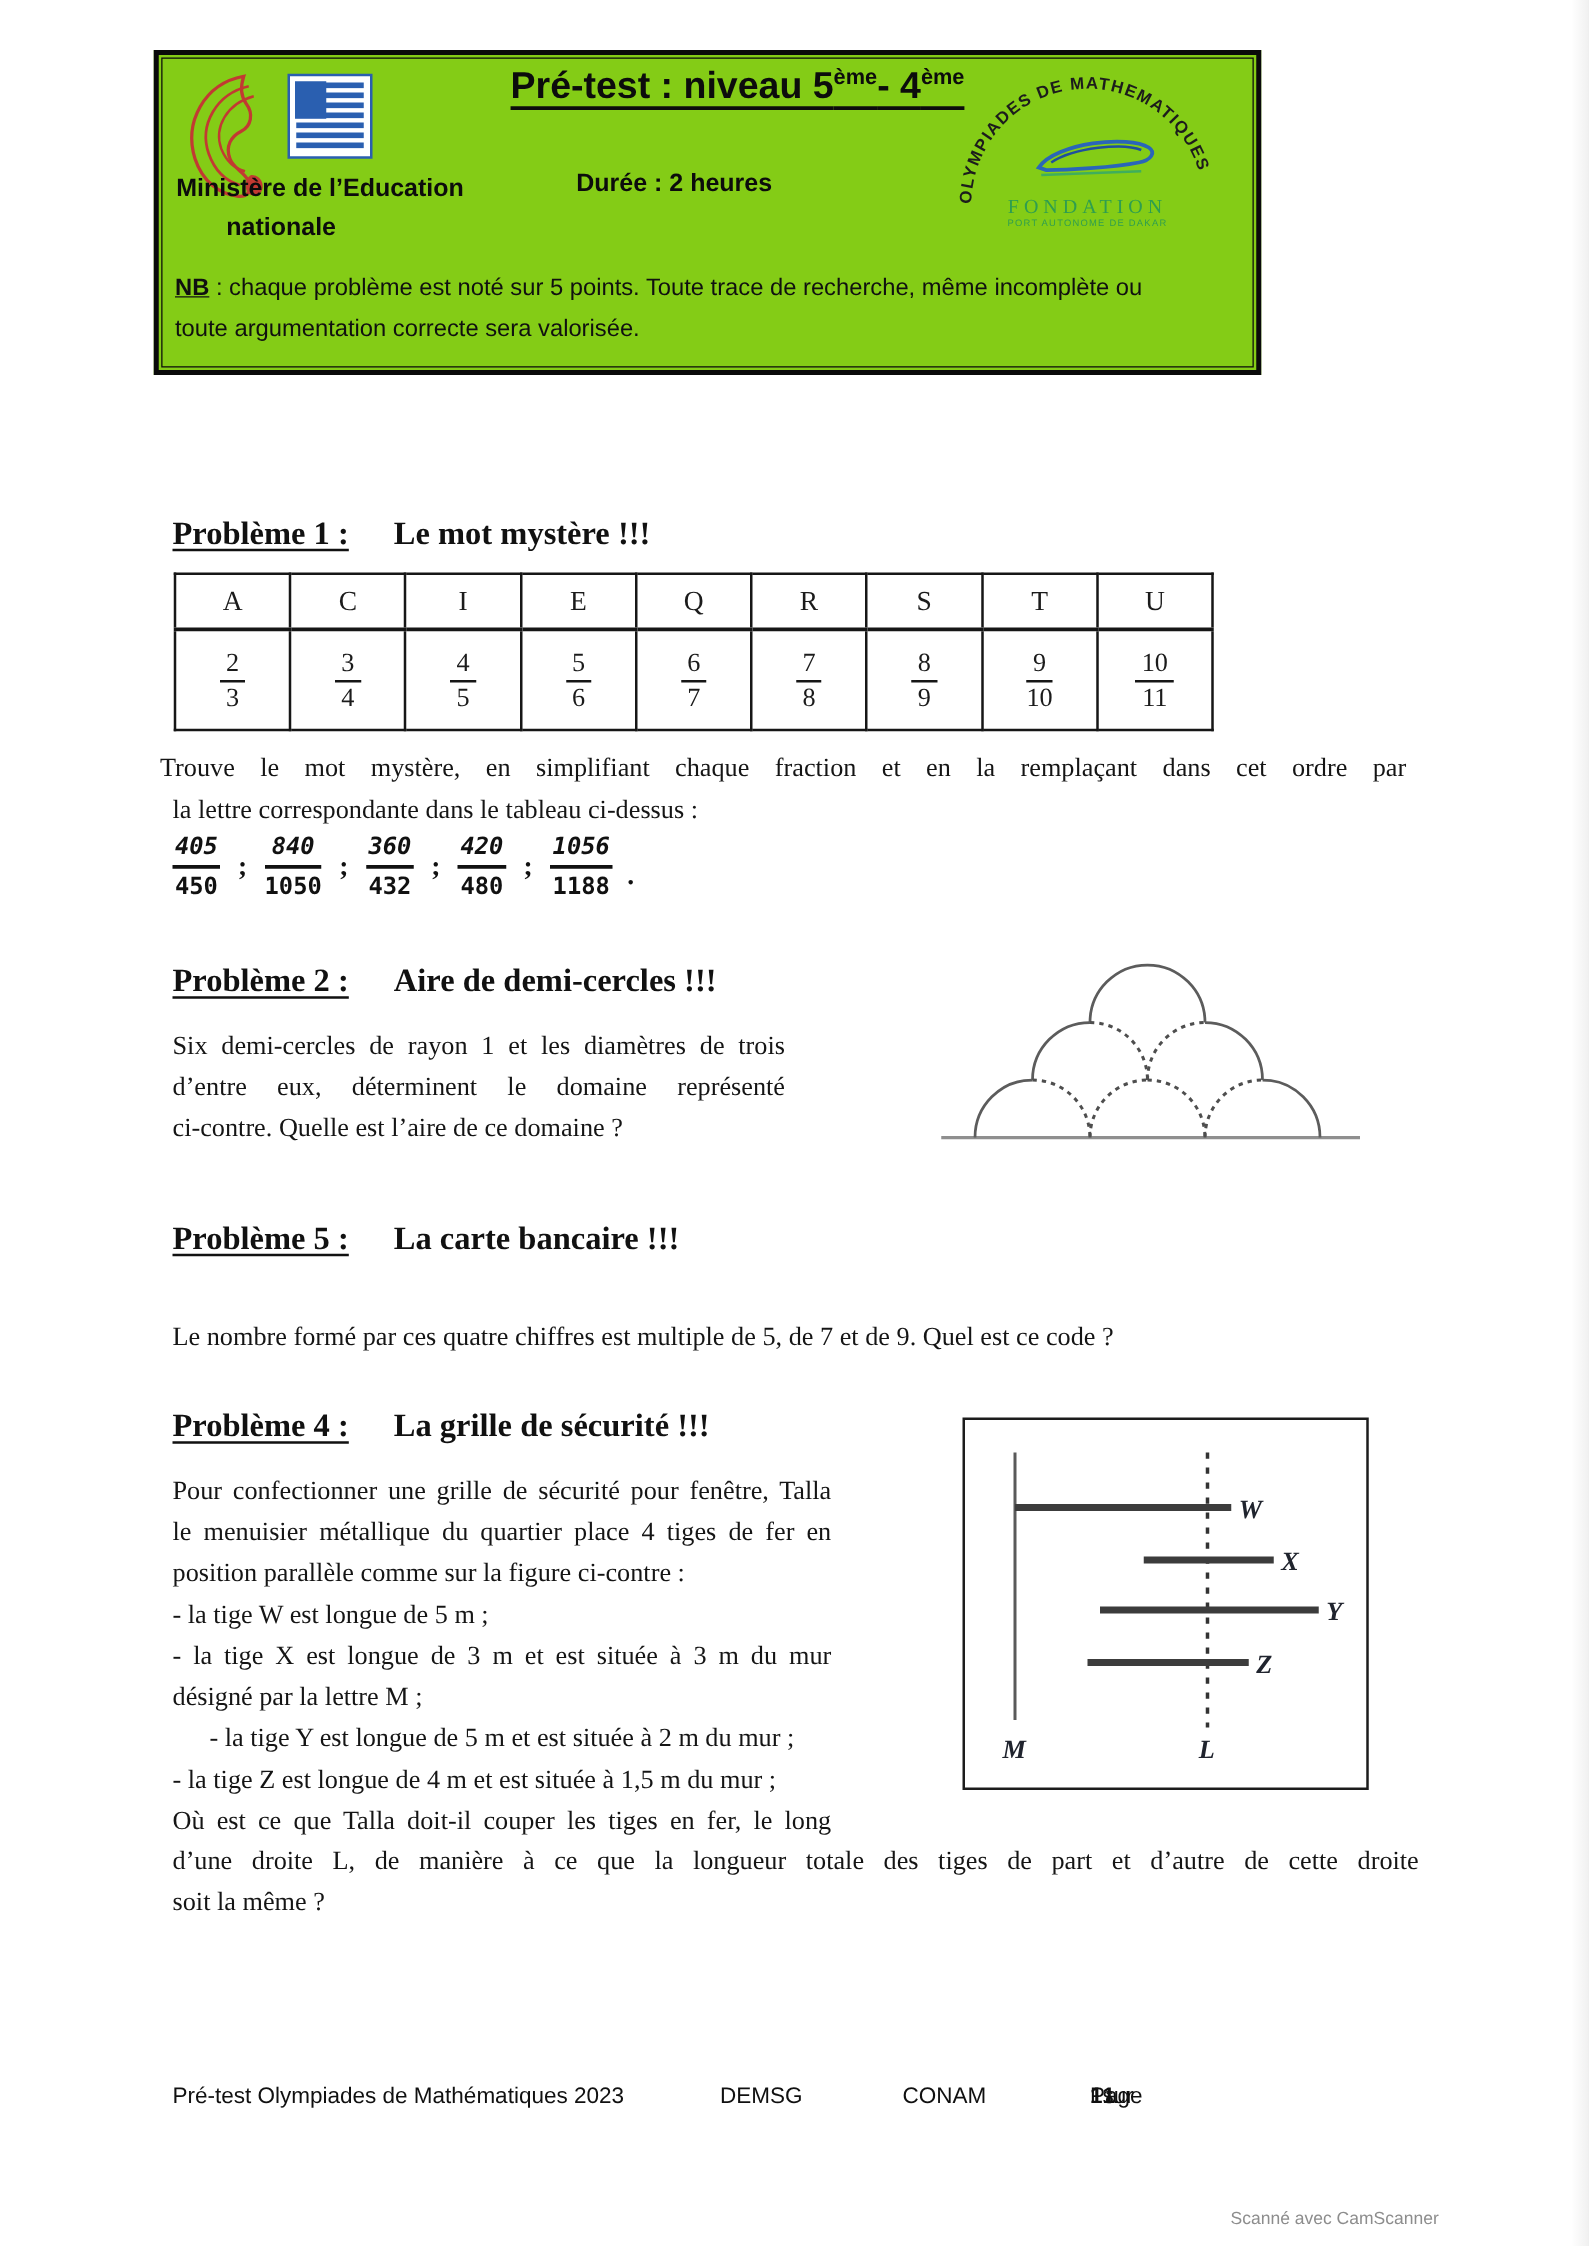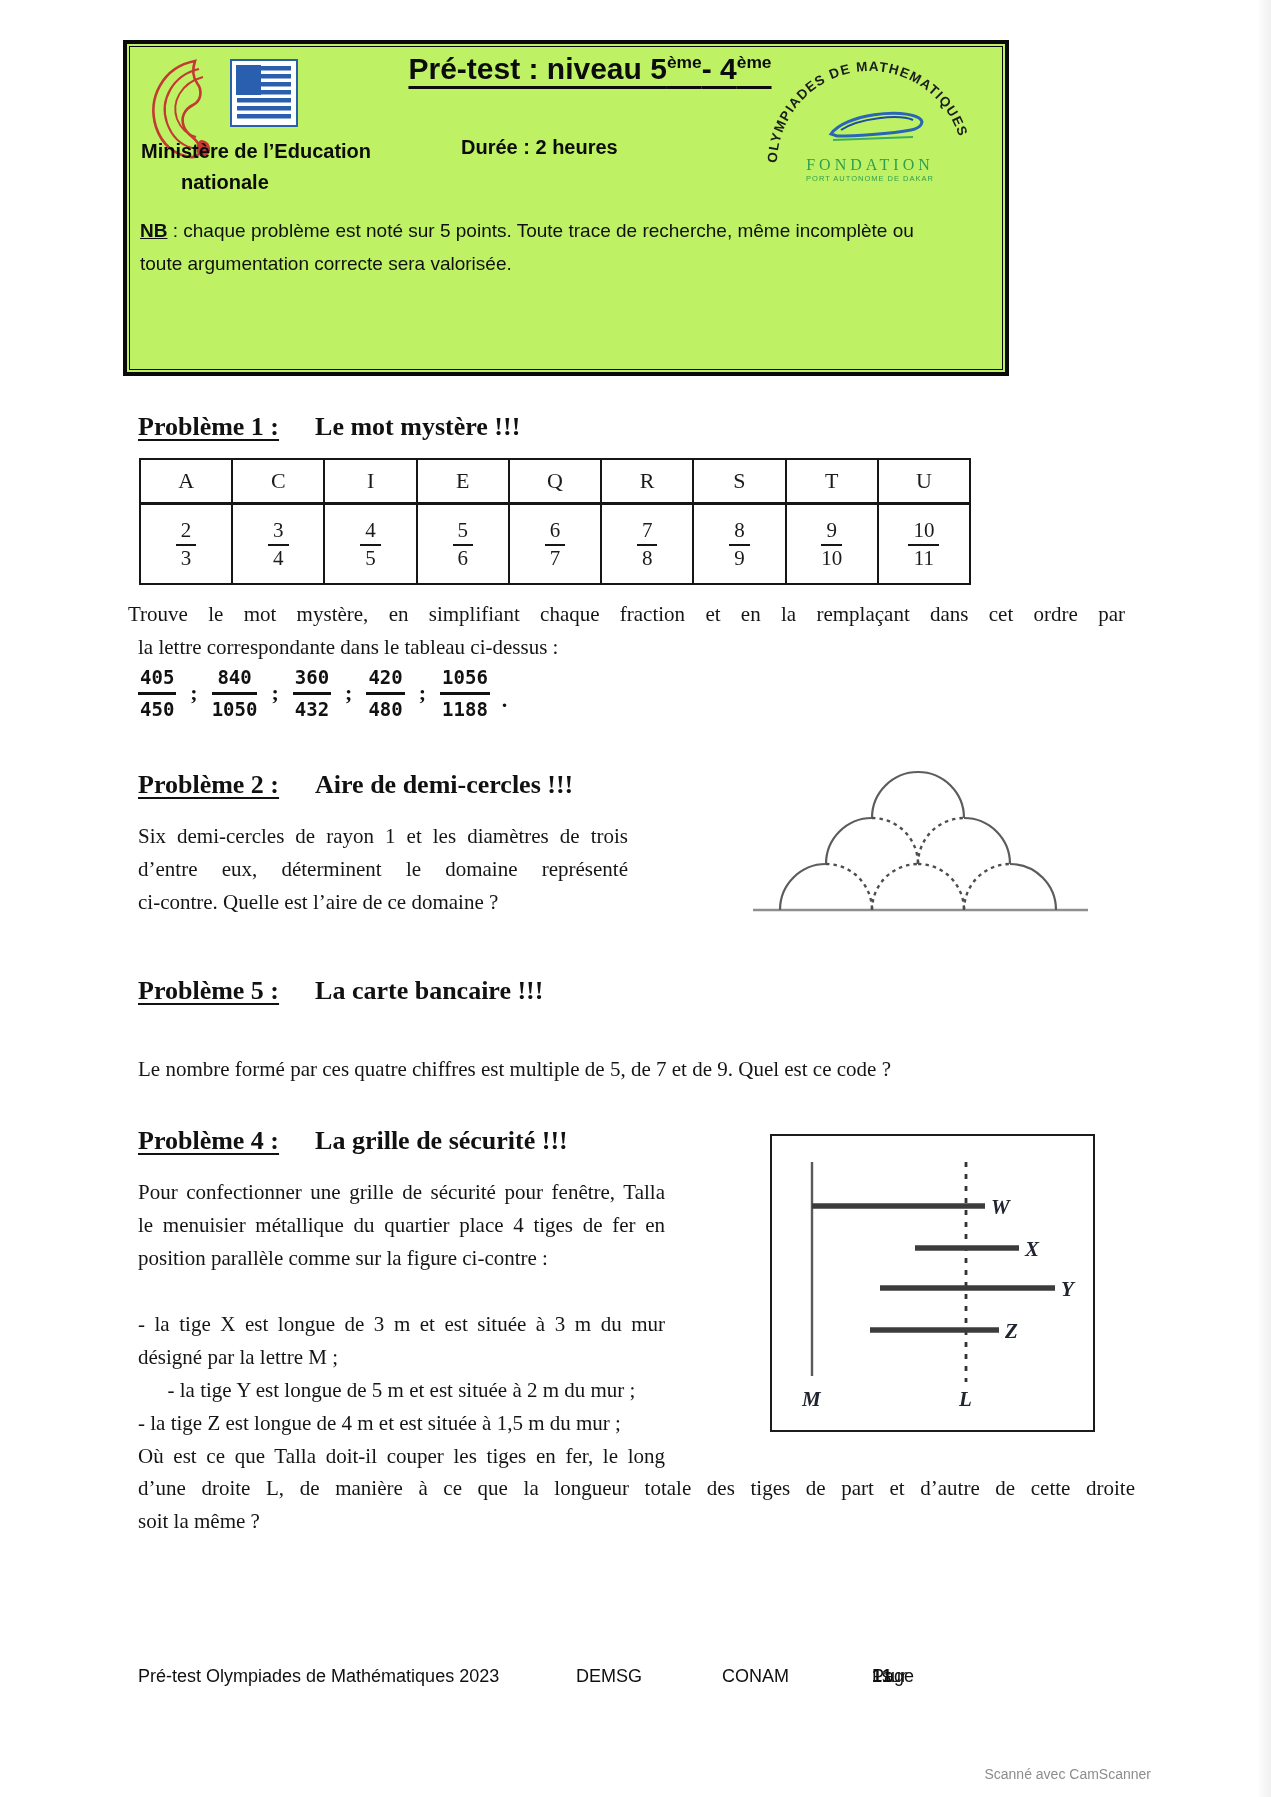--- a/index.html
+++ b/index.html
@@ -1,20 +1,20 @@
 <!DOCTYPE html>
 <html><head>
 <meta charset="utf-8">
 <style>
   html,body{margin:0;padding:0;background:#e8e8e8;}
   .page{position:relative;width:1271px;height:1797px;background:#ffffff;overflow:hidden;
         font-family:"Liberation Serif",serif;color:#1b1b1b;}
   
-  .hbox{position:absolute;left:123px;top:40px;width:886px;height:336px;
-        border:4px solid #0a0a0a;box-sizing:border-box;background:#bef264;}
+  .hbox{position:absolute;left:123px;top:40px;width:886px;height:260px;
+        border:4px solid #0a0a0a;box-sizing:border-box;background:#84cc16;}
   .hbox-inner{position:absolute;inset:2px;border:1px solid #0a0a0a;}
   .hbox *{box-sizing:border-box;}
   .doc-title{position:absolute;left:238px;top:8px;width:450px;text-align:center;
              font-family:"Liberation Sans",sans-serif;font-weight:bold;font-size:30px;
              color:#0c0c0c;}
   .doc-title .u{text-decoration:underline;text-decoration-thickness:2.5px;text-underline-offset:7px;}
   sup.sm{font-size:0.58em;vertical-align:super;line-height:0;}
   .ministry{position:absolute;left:14px;top:92px;font-family:"Liberation Sans",sans-serif;
             font-weight:bold;font-size:20px;line-height:31px;color:#0c0c0c;}
   .ministry .l2{display:block;padding-left:40px;}
@@ -36,21 +36,21 @@
   .ftable tr.fracs td{height:76px;font-size:21px;}
   .tfrac{display:inline-block;line-height:1.12;}
   .tfrac .num{display:block;border-bottom:2px solid #161616;padding:2px 5px 1px;}
   .tfrac .den{display:block;padding-top:1px;}
   .bodyline{position:absolute;font-size:21px;line-height:33px;color:#151515;}
   .jl{text-align:justify;text-align-last:justify;}
   
   .fraclist{position:absolute;left:138px;top:666px;display:flex;align-items:center;
             font-family:"DejaVu Sans Mono",monospace;font-size:19px;font-weight:bold;color:#111;}
   .mfrac{display:inline-block;text-align:center;line-height:1.2;}
-  .mfrac .num{display:block;border-bottom:3px solid #111;padding:0 2px 3px;}
+  .mfrac .num{display:block;border-bottom:3px solid #111;padding:0 2px 3px;font-style:italic;}
   .mfrac .den{display:block;padding-top:3px;}
   .fsep{font-family:"Liberation Serif",serif;font-size:22px;font-weight:bold;margin:0 14px;}
   .fend{font-family:"Liberation Serif",serif;font-size:22px;font-weight:bold;margin-left:12px;margin-top:14px;}
   
   .fig2{position:absolute;left:748px;top:760px;}
   .fig4{position:absolute;left:770px;top:1134px;width:325px;height:298px;
         border:2px solid #1c1c1c;box-sizing:border-box;background:#fff;}
   
   .footer{position:absolute;top:1666px;left:0;width:100%;font-family:"Liberation Sans",sans-serif;
           font-size:18px;color:#101010;}
@@ -220,20 +220,21 @@
   </div>
   <div class="bodyline" style="left:138px;top:1053px;width:997px;">Le nombre formé par ces quatre chiffres est multiple de 5, de 7 et de 9. Quel est ce code ?</div>
 
   <div class="phead" style="left:138px;top:1126px;">
     <span class="hl">Problème 4 :</span><span class="ht">La grille de sécurité !!!</span>
   </div>
 
   <div class="bodyline jl" style="left:138px;top:1176px;width:527px;">Pour confectionner une grille de sécurité pour fenêtre, Talla</div>
   <div class="bodyline jl" style="left:138px;top:1209px;width:527px;">le menuisier métallique du quartier place 4 tiges de fer en</div>
   <div class="bodyline" style="left:138px;top:1242px;width:527px;">position parallèle comme sur la figure ci-contre :</div>
+  <div class="bodyline" style="left:138px;top:1275px;width:527px;">- la tige W est longue de 5 m ;</div>
   <div class="bodyline jl" style="left:138px;top:1308px;width:527px;">- la tige X est longue de 3 m et est située à 3 m du mur</div>
   <div class="bodyline" style="left:138px;top:1341px;width:527px;">désigné par la lettre M ;</div>
   <div class="bodyline" style="left:138px;top:1374px;width:527px;text-align:center;">- la tige Y est longue de 5 m et est située à 2 m du mur  ;</div>
   <div class="bodyline" style="left:138px;top:1407px;width:527px;">- la tige Z est longue de 4 m et est située à 1,5 m du mur ;</div>
   <div class="bodyline jl" style="left:138px;top:1440px;width:527px;">Où est ce que Talla doit-il couper les tiges en fer, le long</div>
   <div class="bodyline jl" style="left:138px;top:1472px;width:997px;">d’une droite L, de manière à ce que la longueur totale des tiges de part et d’autre de cette droite</div>
   <div class="bodyline" style="left:138px;top:1505px;width:997px;">soit la même ?</div>
 
   <div class="fig4">
     <svg width="321" height="294" viewBox="0 0 321 294">

